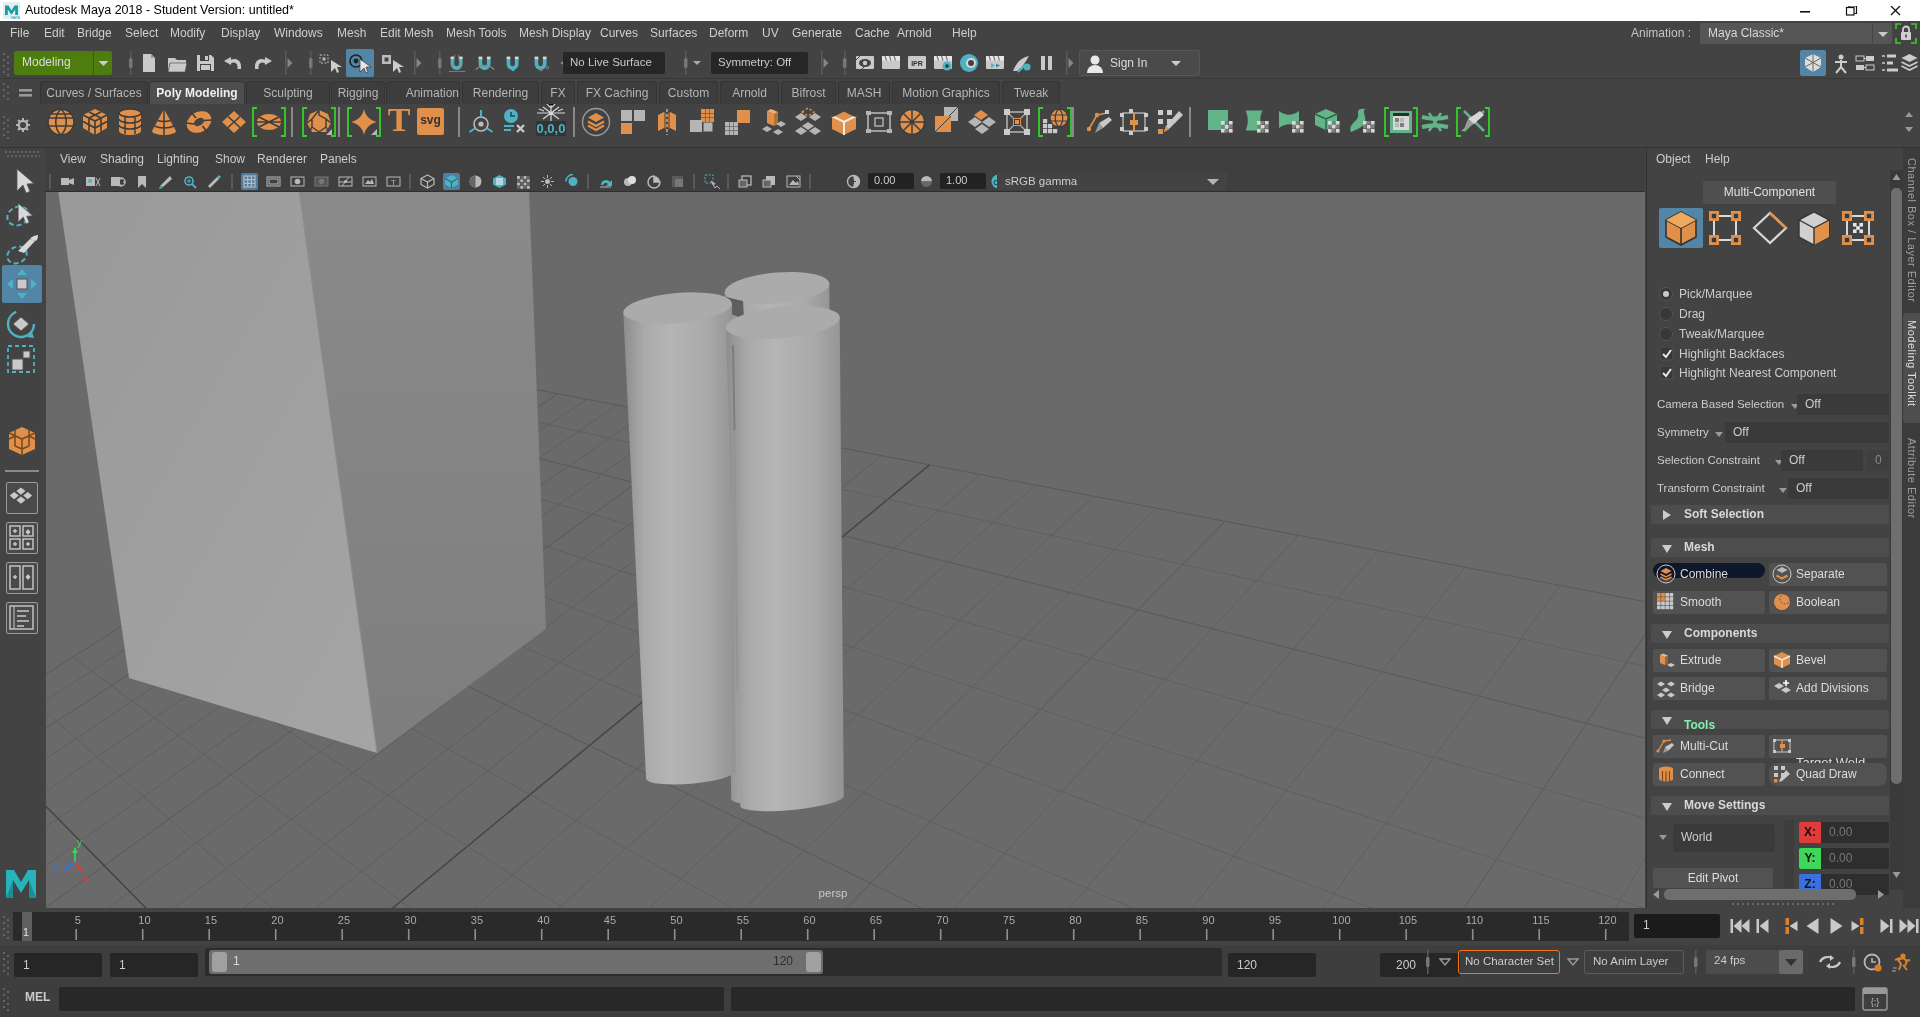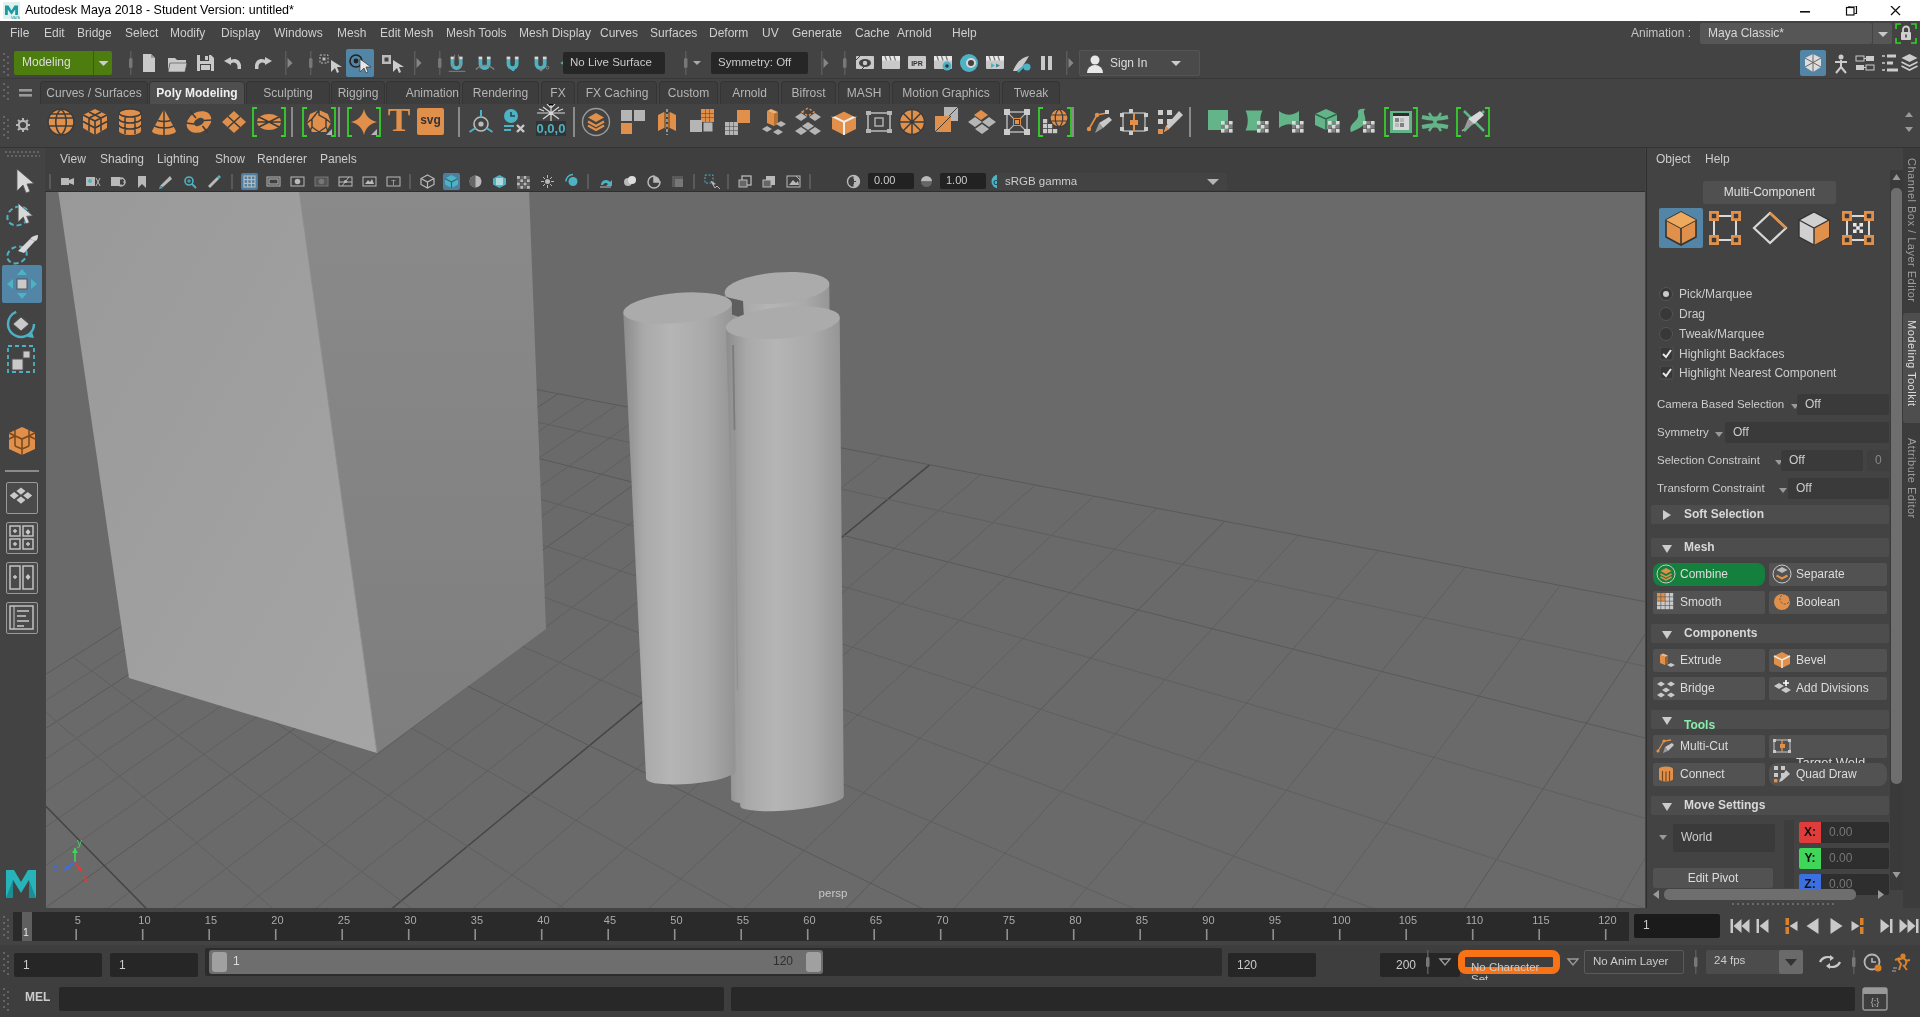--- a/index.html
+++ b/index.html
@@ -1079,21 +1079,21 @@
         <path d="M4 3 l8 5 -8 5z" fill="#ccc"></path>
       </svg>
       <span style="position:absolute;left:33px;top:2px;font-size:12px;font-weight:700;color:#d8d8d8">Soft Selection</span>
     </div>
     <div class="abs" style="left:4px;top:390px;width:238px;height:19px;background:#4d4d4d;border-radius:2px">
       <svg width="16" height="16" style="position:absolute;left:8px;top:2px">
         <path d="M3 5 l10 0 -5 8z" fill="#ccc"></path>
       </svg>
       <span style="position:absolute;left:33px;top:2px;font-size:12px;font-weight:700;color:#d8d8d8">Mesh</span>
     </div>
-    <div class="abs" style="left:6px;top:415px;width:112px;height:23px;background:#15803d;border-radius:8px">
+    <div class="abs" style="left:6px;top:415px;width:112px;height:15px;background:#0f172a;border-radius:8px">
       <svg width="20" height="20" viewBox="0 0 20 20" style="position:absolute;left:3px;top:1px">
         <circle cx="10" cy="10" r="9" fill="none" stroke="#c9c9c9"></circle>
         <path d="M10 4 l5.5 3 -5.5 3 -5.5-3z" fill="#e0904a"></path>
         <path d="M4.5 10 l5.5 3 5.5-3 M4.5 13 l5.5 3 5.5-3" stroke="#e0904a" stroke-width="1.5" fill="none"></path>
       </svg>
       <span style="position:absolute;left:27px;top:4px;font-size:12px;color:#dcdcdc">Combine</span>
     </div>
     <div class="abs" style="left:122px;top:415px;width:118px;height:23px;background:#525252;border-radius:2px">
       <svg width="20" height="20" viewBox="0 0 20 20" style="position:absolute;left:3px;top:1px">
         <circle cx="10" cy="10" r="9" fill="none" stroke="#c9c9c9"></circle>
@@ -1396,21 +1396,21 @@
     <div class="abs" style="left:773px;top:9px;font-size:12px;color:#2e2e2e">120</div>
     <div class="fld" style="left:1228px;top:8px;width:88px;height:24px;padding:5px 0 0 9px">120</div>
     <div class="fld" style="left:1380px;top:8px;width:80px;height:24px;padding:5px 0 0 16px">200</div>
     <svg class="abs" style="left:1424px;top:5px" width="7" height="24">
       <rect x="3" y="0" width="1.5" height="24" fill="#5a5a5a"></rect>
       <rect x="2" y="7.0" width="3.5" height="10" rx="1.5" fill="#777"></rect>
     </svg>
     <svg class="abs" style="left:1438px;top:12px" width="14" height="12" viewBox="0 0 14 12">
       <path d="M2 2 l5 6 5-6z" fill="none" stroke="#999" stroke-width="1.4"></path>
     </svg>
-    <div class="abs" style="left:1458px;top:5px;width:102px;height:24px;border:7px solid #f97316;border-radius:8px;font-size:11.5px;color:#ccc;padding:4px 0 0 6px">No Character Set</div>
+    <div class="abs" style="left:1458px;top:5px;width:102px;height:24px;border:1px solid #f97316;border-radius:3px;font-size:11.5px;color:#ccc;padding:4px 0 0 6px">No Character Set</div>
     <svg class="abs" style="left:1566px;top:12px" width="14" height="12" viewBox="0 0 14 12">
       <path d="M2 2 l5 6 5-6z" fill="none" stroke="#999" stroke-width="1.4"></path>
     </svg>
     <div class="abs" style="left:1584px;top:5px;width:100px;height:24px;border:1px solid #5a5a5a;border-radius:2px;font-size:11.5px;color:#ccc;padding:4px 0 0 8px">No Anim Layer</div>
     <svg class="abs" style="left:1692px;top:5px" width="7" height="24">
       <rect x="3" y="0" width="1.5" height="24" fill="#5a5a5a"></rect>
       <rect x="2" y="7.0" width="3.5" height="10" rx="1.5" fill="#777"></rect>
     </svg>
     <div class="abs" style="left:1706px;top:5px;width:97px;height:24px;background:#4c4c4c;border-radius:2px;font-size:11.5px;color:#ccc;padding:4px 0 0 8px">24 fps<svg style="position:absolute;right:0;top:0" width="24" height="24">
         <rect x="0" y="0" width="24" height="24" fill="#6a6a6a" rx="2"></rect>

